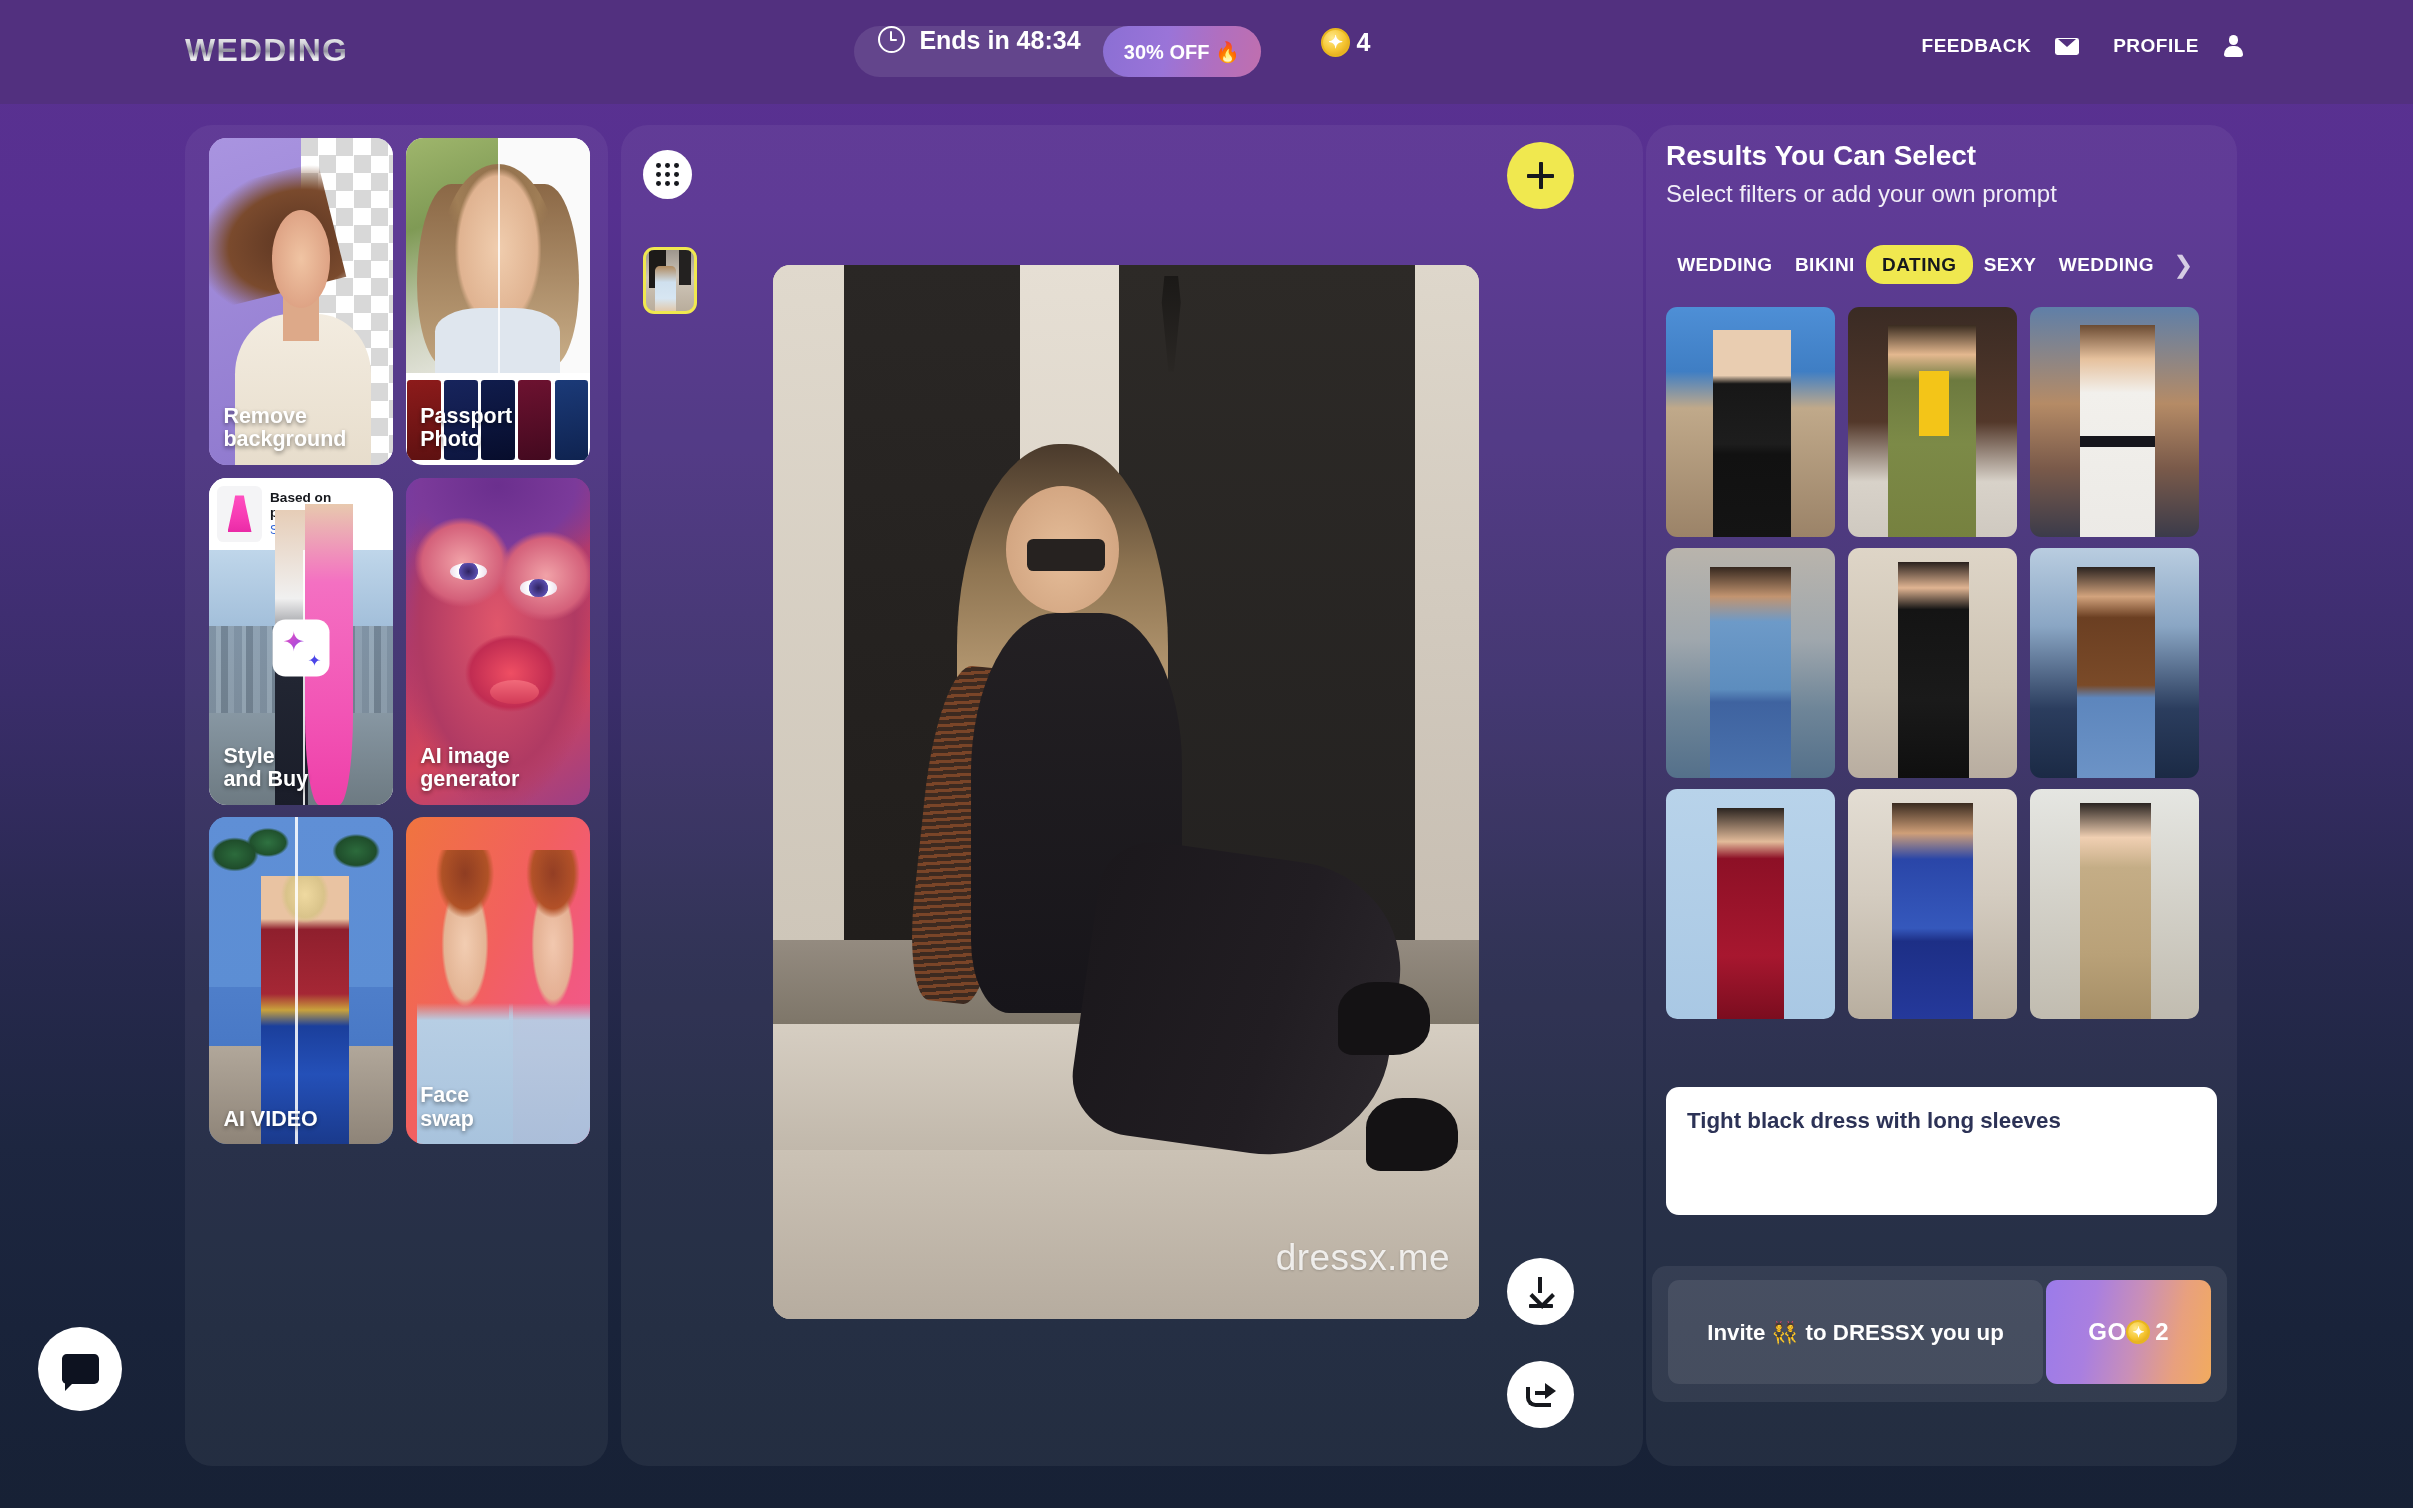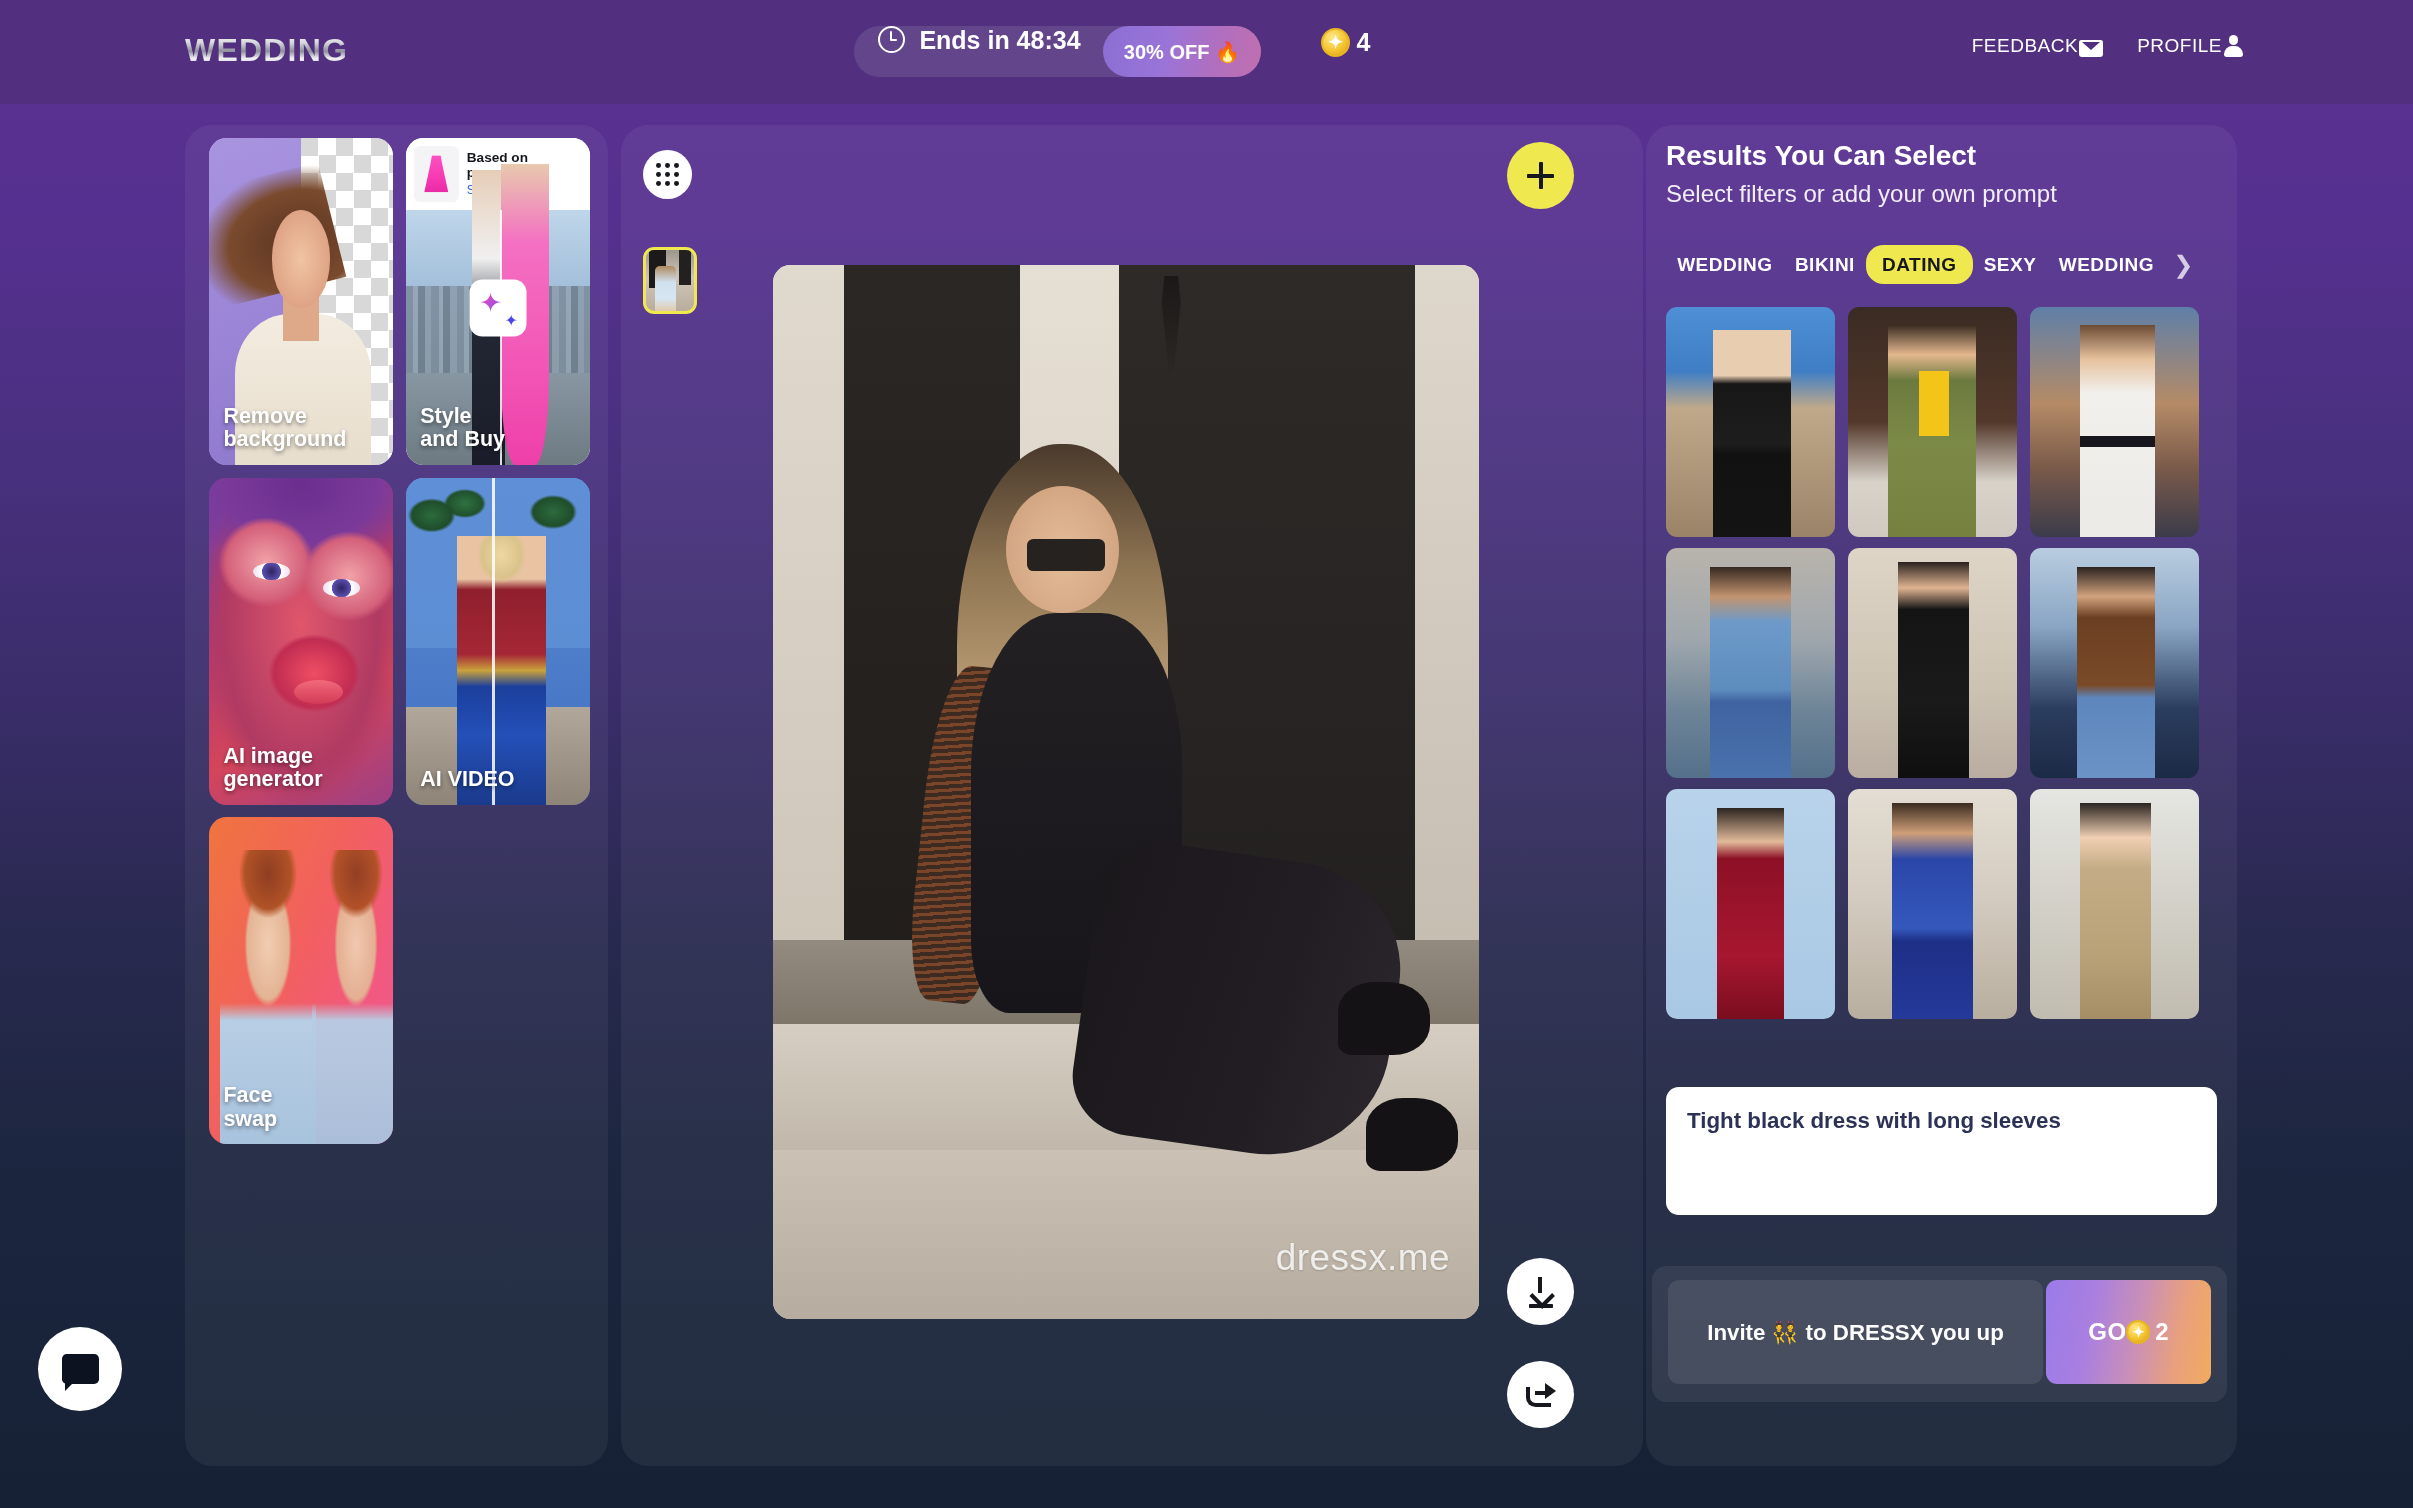--- a/index.html
+++ b/index.html
@@ -66,22 +66,22 @@
   .tokens {
     position:absolute; left:1321px; top:28px;
     display:flex; align-items:center; gap:6.4px;
     color:#fff; font-size:25px; font-weight:800;
   }
   .header-right {
     position:absolute; right:169px; top:35px;
     display:flex; align-items:center; gap:34px;
   }
   .hr-item {
-    display:flex; align-items:flex-end; gap:1px;
-    color:#fff; font-size:19px; font-weight:400; letter-spacing:0.5px;
+    display:flex; align-items:center; gap:24px;
+    color:#fff; font-size:19px; font-weight:700; letter-spacing:0.5px;
     cursor:pointer;
   }
   .env-icon { width:24px; height:17px; position:relative; display:inline-block; }
   .env-icon::before{
     content:""; position:absolute; inset:0; background:#fff; border-radius:2.4px;
   }
   .env-icon::after{
     content:""; position:absolute; left:2.4px; top:1.6px;
     border-left:9.6px solid transparent; border-right:9.6px solid transparent;
     border-top:8.8px solid #52307f;
@@ -568,20 +568,37 @@
     <div class="tool-card c-remove">
       <div class="left-half"></div>
       <div class="right-half"></div>
       <div class="hairsweep"></div>
       <div class="torso"></div>
       <div class="neck"></div>
       <div class="face"></div>
       <div class="tool-label">Remove<br>background</div>
     </div>
 
+    <div class="tool-card c-passport">
+      <div class="bg-left"></div>
+      <div class="bg-right"></div>
+      <div class="hair-l"></div>
+      <div class="hair-r"></div>
+      <div class="head"></div>
+      <div class="shirt"></div>
+      <div class="divider"></div>
+      <div class="passports">
+        <span class="pp pp1"></span>
+          <span class="pp pp2"></span>
+          <span class="pp pp3"></span>
+        <span class="pp pp4"></span>
+          <span class="pp pp5"></span>
+      </div>
+      <div class="tool-label">Passport<br>Photo</div>
+    </div>
 
     <div class="tool-card c-style">
       <div class="ad">
         <div class="ad-thumb">
           <span class="dress-glyph"></span>
         </div>
         <div class="ad-txt">
           <div class="ad-title">Based on<br>prompt</div>
           <div class="ad-link">Shop now</div>
         </div>

